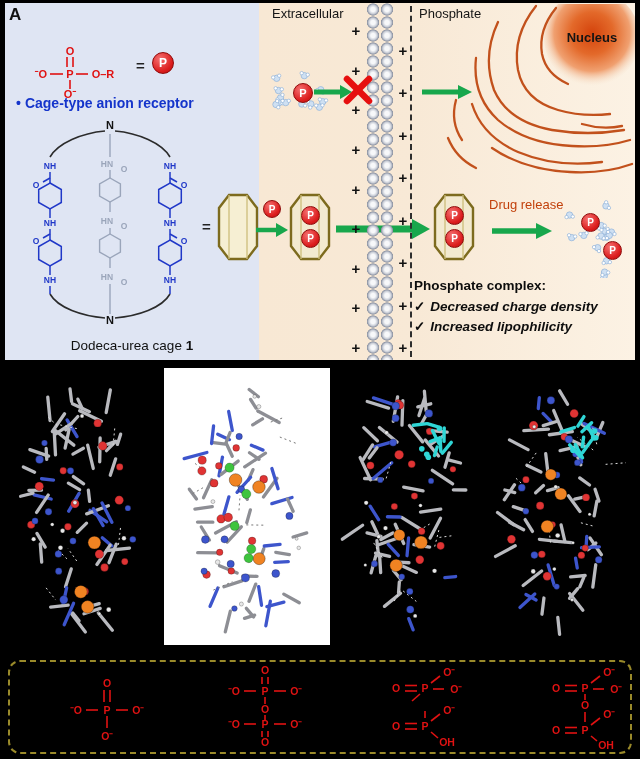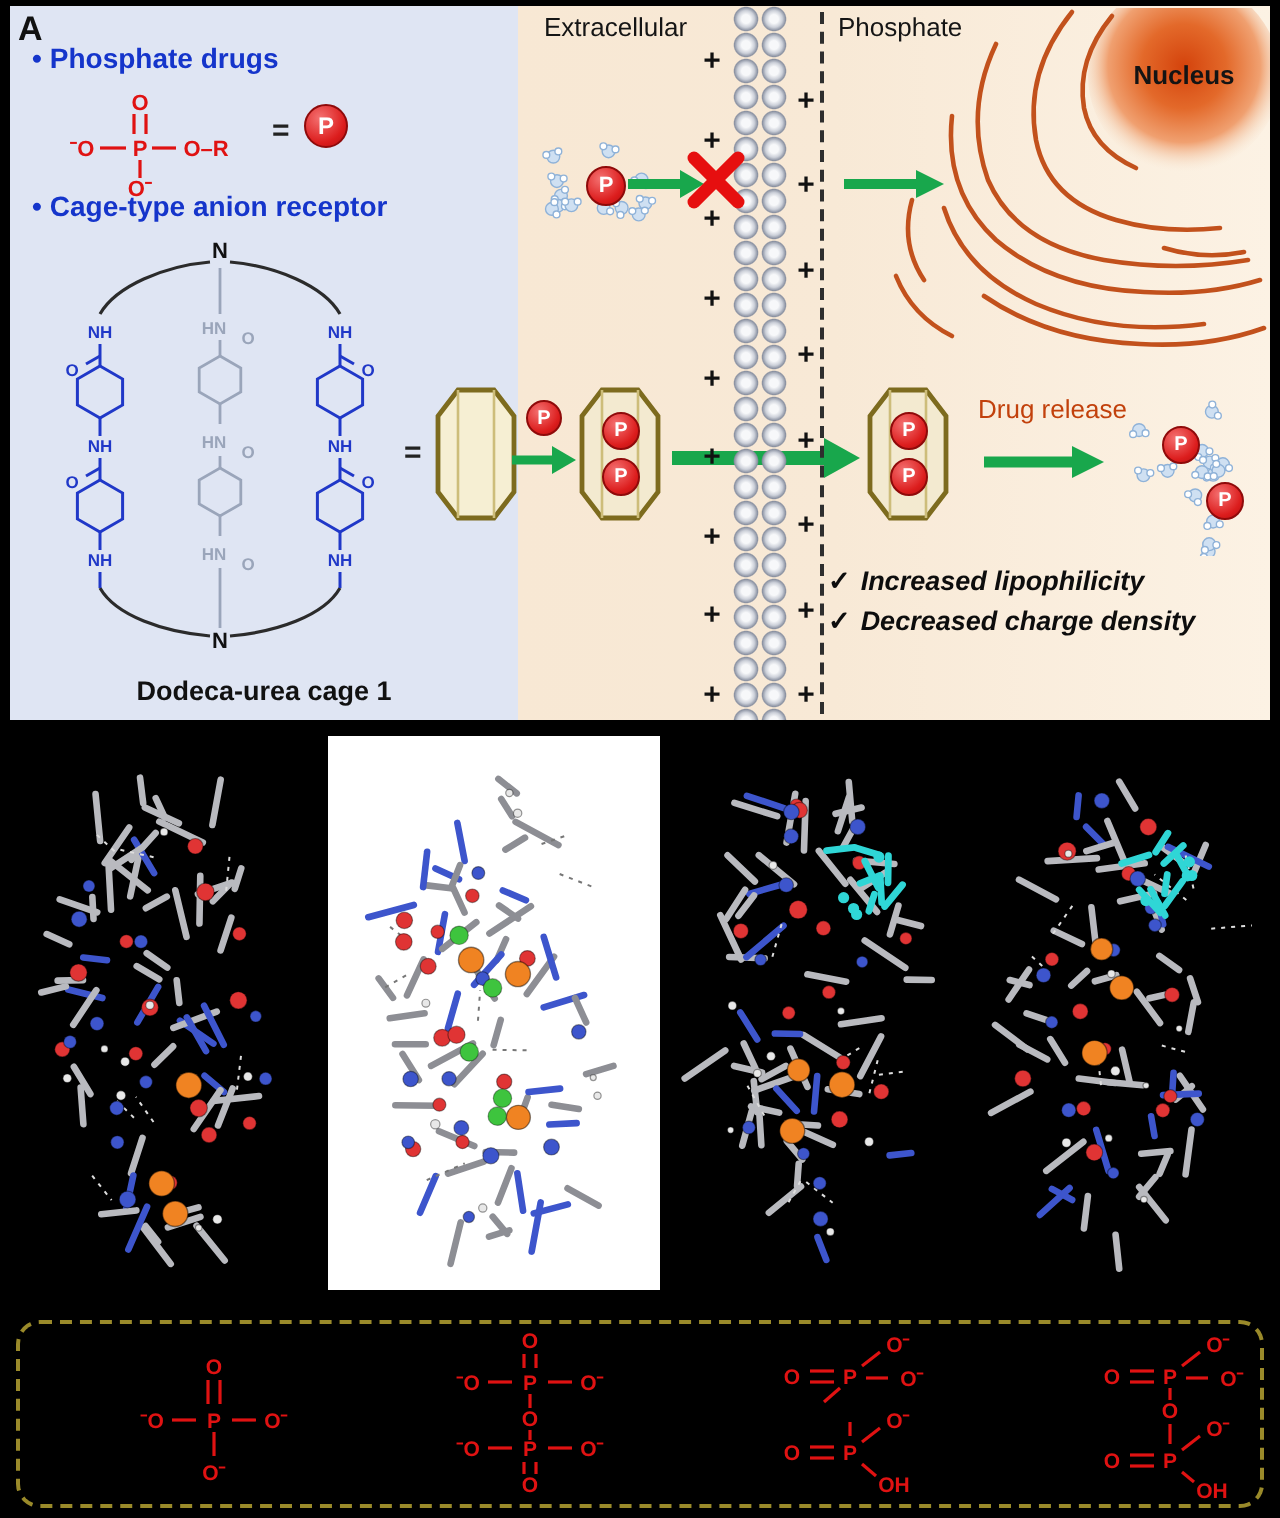--- a/index.html
+++ b/index.html
@@ -7,21 +7,21 @@
           font-family:"Liberation Sans",sans-serif;color:#111;}
   .abs{position:absolute;}
   .bg-left{position:absolute;left:5px;top:3px;width:254px;height:357px;background:#dfe5f3;}
   .bg-right{position:absolute;left:259px;top:3px;width:376px;height:357px;
             background:linear-gradient(90deg,#f8e8d4 0%,#f8e9d6 42%,#fcf2e4 100%);}
   .a-label{position:absolute;left:9px;top:5px;font-size:17px;font-weight:700;}
   .bullet{position:absolute;color:#1535cb;font-weight:700;font-size:14px;white-space:nowrap;}
   .bullet span{margin-right:4px;}
   .eq{position:absolute;font-size:15px;font-weight:700;color:#222;}
   .caption{position:absolute;left:5px;width:254px;top:338px;text-align:center;
-           font-size:13.5px;font-weight:700;color:#111;}
+           font-size:13.5px;font-weight:400;color:#111;}
   .cell-lbl{position:absolute;font-size:13px;color:#151515;white-space:nowrap;}
   .membrane{position:absolute;left:366px;top:3px;width:28px;height:357px;
     background-image:radial-gradient(circle at 7px 6.5px,#f7f8fa 2.2px,#ccd0d9 4.2px,#8b92a2 5.8px,rgba(0,0,0,0) 6.4px);
     background-size:14px 13px;}
   .plus-col{position:absolute;display:flex;flex-direction:column;justify-content:space-between;
     align-items:center;font-weight:700;font-size:15px;color:#111;width:14px;}
   .divider{position:absolute;left:410px;top:6px;height:351px;border-left:2px dashed #2e2e2e;}
   .p-badge{position:absolute;border-radius:50%;display:flex;align-items:center;justify-content:center;
     background:radial-gradient(circle at 35% 30%,#f47171,#dc1d1d 65%,#b40e0e);
     border:1px solid #8f0a0a;color:#fff;font-weight:700;}
@@ -37,23 +37,20 @@
 </head>
 <body>
 
 <div id="canvas">
 
   <div class="bg-left"></div>
   <div class="bg-right"></div>
 
   <div class="a-label">A</div>
 
-  <div class="bullet" style="left:16px;top:21px;">
-    <span>•</span><span>Phosphate drugs</span>
-  </div>
 
   <svg class="abs" style="left:30px;top:42px" width="104" height="58" viewBox="0 0 104 58">
     <g stroke="#e01212" stroke-width="1.6">
       <line x1="37" y1="15" x2="37" y2="25"></line>
         <line x1="43" y1="15" x2="43" y2="25"></line>
       <line x1="20" y1="32" x2="33" y2="32"></line>
       <line x1="46" y1="32" x2="58" y2="32"></line>
       <line x1="40" y1="38" x2="40" y2="47"></line>
     </g>
     <g fill="#e01212" font-size="11" font-weight="700" text-anchor="middle">
@@ -406,25 +403,26 @@
       <path d="M 16,134 Q 24,154 44,164"></path>
       <path d="M 150,120 Q 170,126 190,122"></path>
     </g>
     <text x="160" y="38" text-anchor="middle" font-size="13" font-weight="600" fill="#141414">Nucleus</text>
   </svg>
 
   <div class="cell-lbl" style="left:272px;top:6px">Extracellular</div>
   <div class="cell-lbl" style="left:419px;top:6px">Phosphate</div>
 
   <div class="complex">
+    <div class="title">Phosphate complex:</div>
+    <div class="pt">
+      <span class="chk">✓</span><span>Decreased charge density</span>
+    </div>
     <div class="pt">
       <span class="chk">✓</span><span>Increased lipophilicity</span>
-    </div>
-    <div class="pt">
-      <span class="chk">✓</span><span>Decreased charge density</span>
     </div>
   </div>
 
   <div class="white-panel"></div>
   <svg class="abs" id="mol-1" style="left:6px;top:370px" width="154" height="280">
       <line x1="92.29609648033514" y1="242.9163932082182" x2="106.33533497172736" y2="260.27464168761145" stroke="#b9babf" stroke-width="3.3" stroke-linecap="round"></line>
       <line x1="66.93898858462451" y1="84.11876963366504" x2="77.4013675842765" y2="78.31789075700706" stroke="#b9babf" stroke-width="3.3" stroke-linecap="round"></line>
       <line x1="64.12071584529482" y1="54.64626518890766" x2="59.103824144619956" y2="78.18481574090423" stroke="#b9babf" stroke-width="3.3" stroke-linecap="round"></line>
       <line x1="71.80727671046151" y1="46.49959005532075" x2="59.718902458935204" y2="59.881192264898516" stroke="#b9babf" stroke-width="3.3" stroke-linecap="round"></line>
       <line x1="100.4538045938445" y1="80.65178209643398" x2="109.46148093639101" y2="71.49135985765734" stroke="#b9babf" stroke-width="3.3" stroke-linecap="round"></line>

